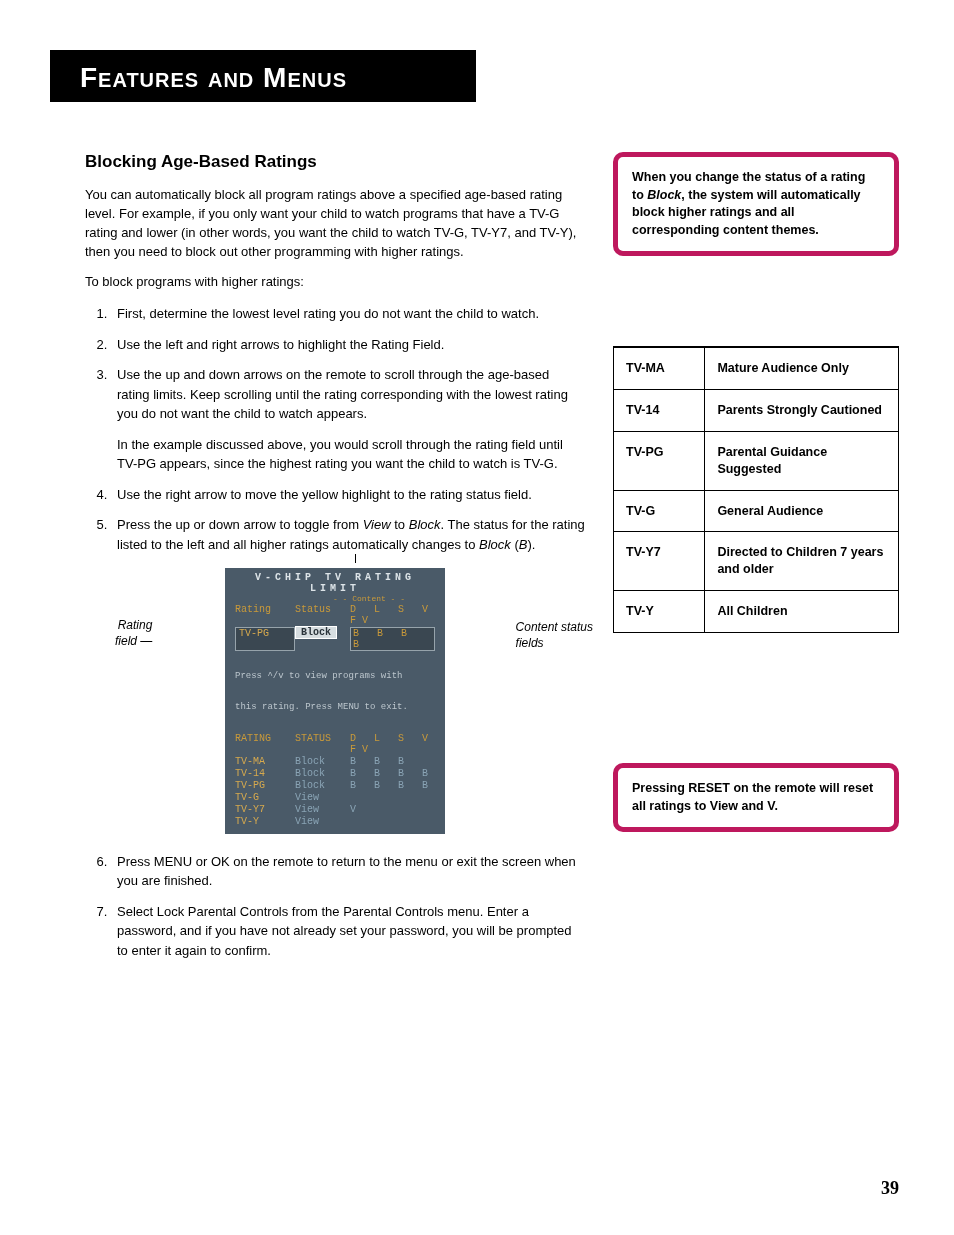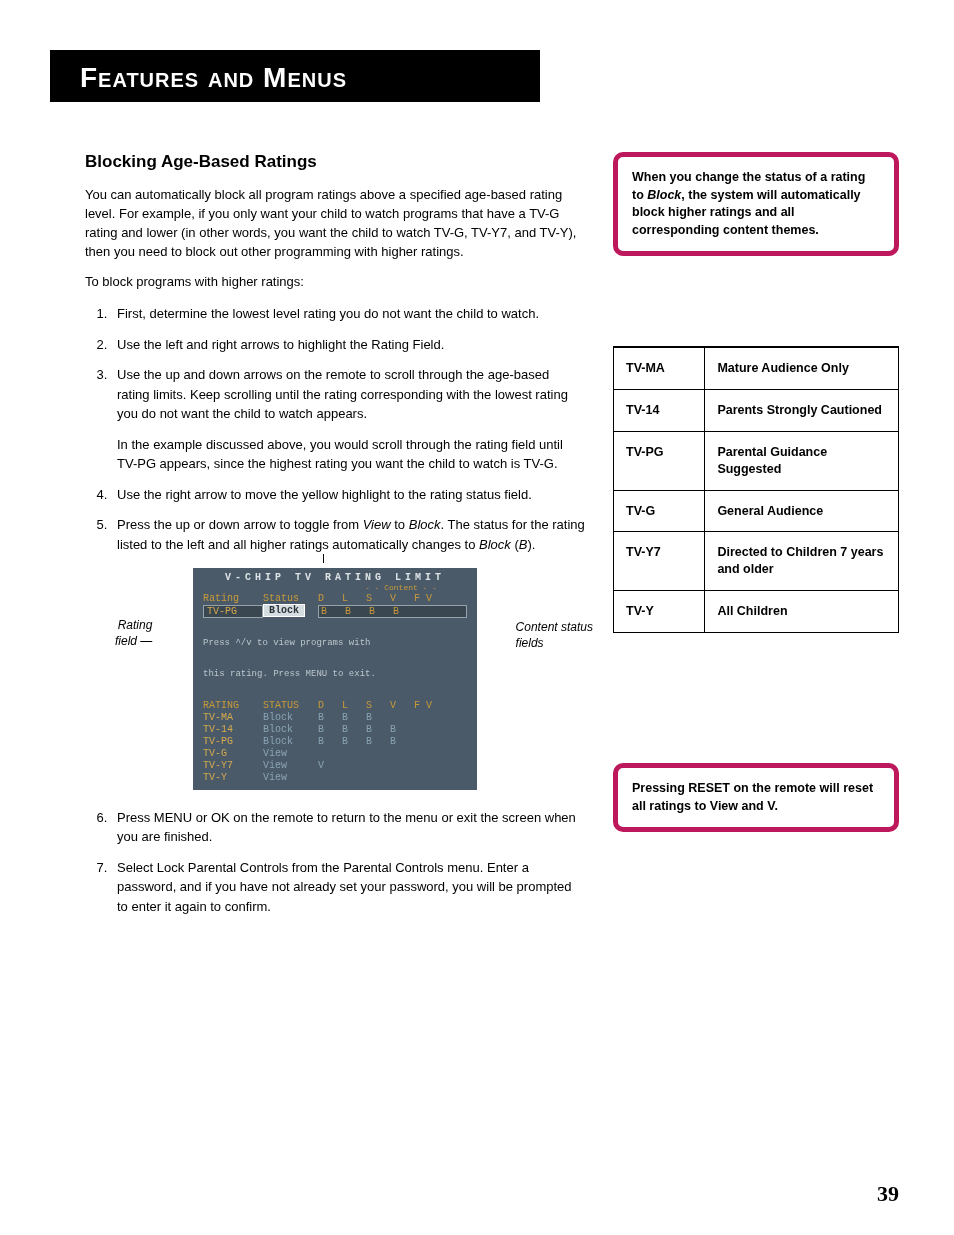--- a/index.html
+++ b/index.html
@@ -15,21 +15,21 @@
   .title-bar {
     background: #000;
     color: #fff;
     padding: 12px 30px 8px 30px;
     margin: 0 0 50px -35px;
     font-family: 'Trebuchet MS', Arial, sans-serif;
     font-weight: bold;
     font-size: 28px;
     letter-spacing: 1px;
     display: inline-block;
-    width: 490px;
+    width: 426px;
   }
   .title-bar span { font-variant: small-caps; }
   .columns { display: flex; gap: 28px; }
   .left-col { flex: 0 0 500px; }
   .right-col { flex: 1; }
   h2 {
     font-family: Arial, Helvetica, sans-serif;
     font-weight: bold;
     font-size: 17px;
     margin-bottom: 14px;
@@ -81,24 +81,24 @@
     padding: 12px 12px;
     font-family: Arial, Helvetica, sans-serif;
     font-size: 12.5px;
     font-weight: bold;
     vertical-align: top;
     line-height: 1.35;
   }
   .hierarchy-table td:first-child { border-right: 1px solid #000; width: 32%; }
   .page-num {
     position: absolute;
-    bottom: 28px;
+    bottom: 36px;
     right: 55px;
     font-weight: bold;
-    font-size: 22px;
+    font-size: 18px;
     font-family: Georgia, serif;
   }
   .screen-fig { text-align: center; margin: 14px 0 18px 0; position: relative; }
   .screen-label-top {
     font-style: italic;
     font-size: 12px;
     font-family: Arial, sans-serif;
     margin-bottom: 4px;
   }
   .label-left {
@@ -120,21 +120,21 @@
     font-family: Arial, sans-serif;
     text-align: left;
     line-height: 1.3;
   }
   .tv-screen {
     display: inline-block;
     background: #4a5a68;
     color: #b8c4cc;
     font-family: 'Courier New', monospace;
     font-size: 11px;
-    width: 284px;
+    width: 220px;
     padding: 4px 10px 6px 10px;
     text-align: left;
     position: relative;
   }
   .tv-title { color: #dde4e8; font-weight: bold; letter-spacing: 4px; font-size: 10px; text-align: center; }
   .tv-sub { color: #c99a3a; font-size: 8px; text-align: right; margin-right: 30px; }
   .tv-row { display: flex; gap: 0; font-size: 10px; margin: 1px 0; }
   .tv-row .c1 { width: 60px; color: #c99a3a; }
   .tv-row .c2 { width: 55px; color: #c99a3a; text-align: left; }
   .tv-row .cols { flex: 1; letter-spacing: 6px; color: #c99a3a; }

